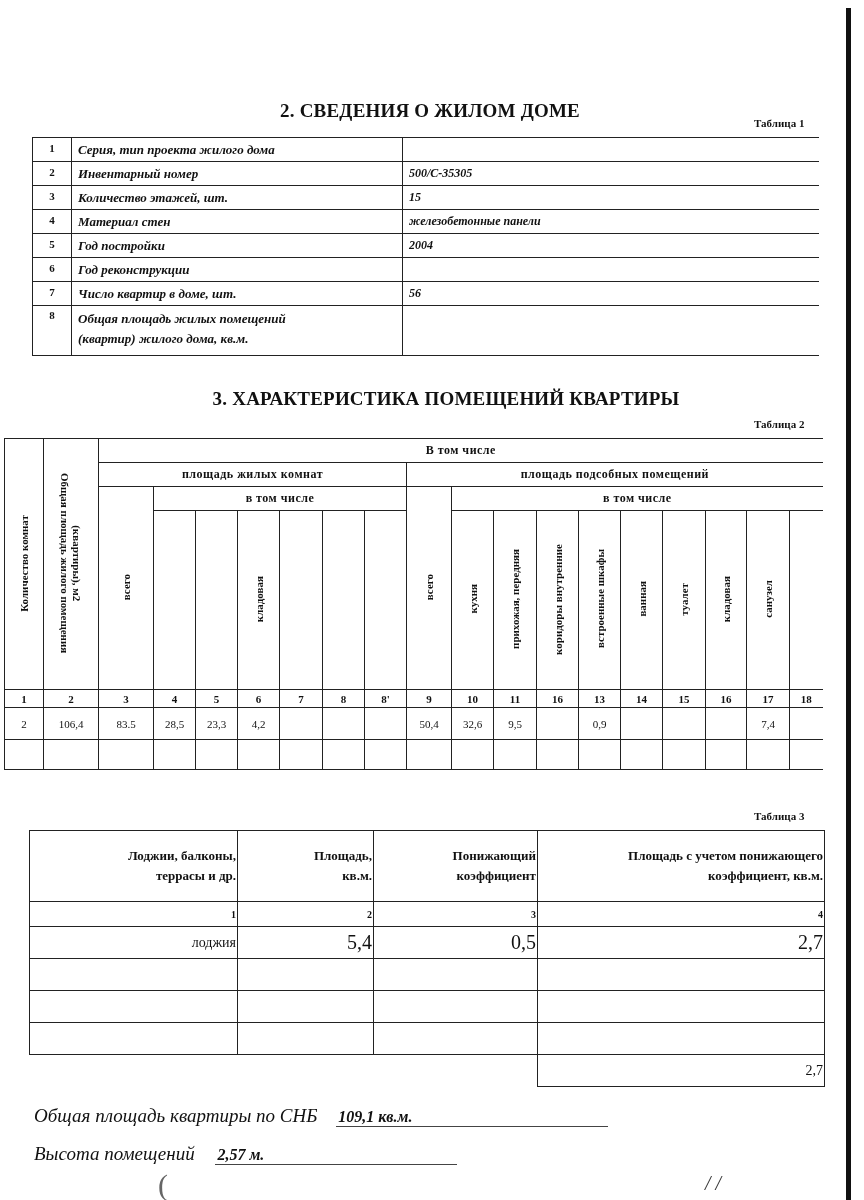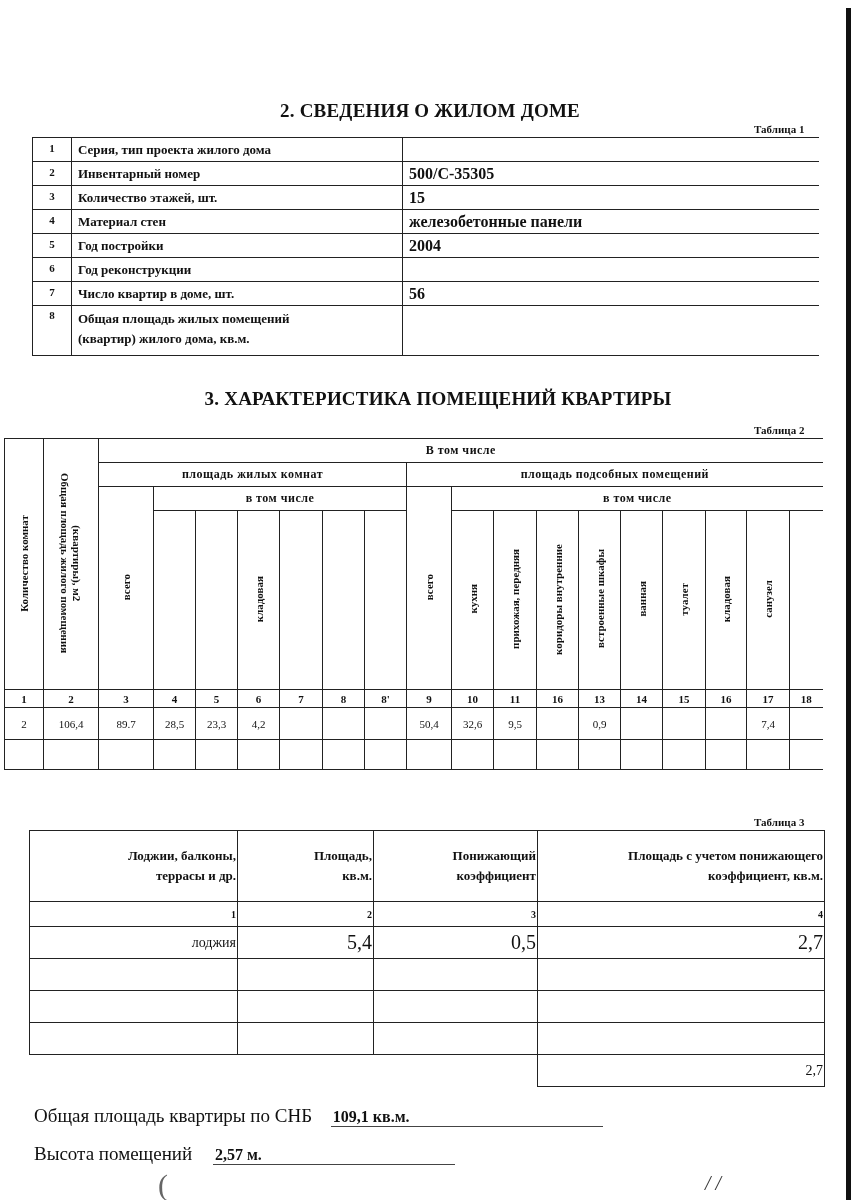--- a/index.html
+++ b/index.html
@@ -1,27 +1,27 @@
 <!DOCTYPE html>
 <html><head>
 <meta charset="utf-8">
 <style>
   html, body { margin: 0; padding: 0; background: #ffffff; }
   body { width: 864px; height: 1200px; position: relative; overflow: hidden;
          font-family: "Liberation Serif", "DejaVu Serif", serif; color: #111; }
   .edge-bar { position: absolute; left: 846px; top: 8px; width: 5px; height: 1192px; background: #111; }
   .h-title { position: absolute; left: 0; width: 820px; text-align: center; font-weight: bold; font-size: 19px; letter-spacing: 0.2px; }
-  .tbl-label { position: absolute; font-weight: bold; font-size: 11px; margin-top: 6px; }
+  .tbl-label { position: absolute; font-weight: bold; font-size: 11px; }
 
   
   .t1 { position: absolute; left: 32px; top: 137px; border-collapse: collapse; }
   .t1 td { border-top: 1.5px solid #222; border-bottom: 1.5px solid #222; padding: 0 6px; font-size: 13px; height: 23px; vertical-align: middle; }
   .t1 td.num { width: 26px; text-align: center; border-left: 1.5px solid #222; border-right: 1.5px solid #222; font-weight: bold; font-size: 11px; vertical-align: top; padding-top: 4px; height: 19px; }
-  .t1 td.lbl { width: 318px; font-weight: bold; border-right: 1.5px solid #222; }
-  .t1 td.val { width: 404px; font-weight: bold; font-size: 16px; }
+  .t1 td.lbl { width: 318px; font-weight: bold; border-right: 1.5px solid #222; font-style: italic; }
+  .t1 td.val { width: 404px; font-style: italic; font-weight: bold; font-size: 12px; }
   .t1 tr.tall td { height: 46px; vertical-align: top; padding-top: 3px; }
   .t1 tr.tall td.lbl { line-height: 20px; }
 
   
   .t2 { position: absolute; left: 4px; top: 438px; border-collapse: collapse; table-layout: fixed; width: 818px; }
   .t2 td { border: 1.5px solid #222; text-align: center; font-size: 11px; padding: 0; }
   .t2 .hdr { font-weight: bold; font-size: 12px; height: 23px; letter-spacing: 0.5px; }
   .t2 .vert { height: 178px; }
   .t2 .vert span { display: inline-block; writing-mode: vertical-rl; transform: rotate(180deg); font-size: 11px; font-weight: bold; white-space: nowrap; }
   .t2 .colnum td { font-weight: bold; font-size: 11px; height: 17px; }
@@ -32,21 +32,21 @@
   
   .t3 { position: absolute; left: 29px; top: 830px; border-collapse: collapse; table-layout: fixed; width: 795px; }
   .t3 td { border: 1.5px solid #222; text-align: right; font-size: 13px; }
   .t3 .head td { height: 68px; font-weight: bold; line-height: 20px; }
   .t3 .nums td { height: 22px; font-weight: bold; font-size: 10px; }
   .t3 .row td { height: 29px; font-size: 20px; }
   .t3 .row td.name { font-size: 14px; }
   .t3 .total td.blank { border: none; }
   .t3 .total td.sum { font-size: 14px; height: 29px; }
 
-  .summary { position: absolute; left: 34px; font-size: 19px; }
+  .summary { position: absolute; left: 34px; font-size: 19px; font-style: italic; }
   .summary .val { font-weight: bold; font-size: 16px; display: inline-block; border-bottom: 1px solid #444; padding-left: 2px; }
   .bracket { position: absolute; left: 158px; top: 1168px; font-size: 30px; color: #666; }
   .sig { position: absolute; left: 705px; top: 1172px; font-size: 20px; font-style: italic; color: #333; }
 </style>
 </head>
 <body>
 
 <div class="edge-bar"></div>
 
 <div class="h-title" style="top:100px; left:20px;">2. СВЕДЕНИЯ О ЖИЛОМ ДОМЕ</div>
@@ -93,21 +93,21 @@
     <td class="num">8</td>
     <td class="lbl">
       <div>Общая площадь жилых помещений</div>
       <div>(квартир) жилого дома, кв.м.</div>
     </td>
     <td class="val"></td>
   </tr>
 </tbody>
   </table>
 
-<div class="h-title" style="top:388px; left:28px;">3. ХАРАКТЕРИСТИКА ПОМЕЩЕНИЙ КВАРТИРЫ</div>
+<div class="h-title" style="top:388px; left:36px;">3. ХАРАКТЕРИСТИКА ПОМЕЩЕНИЙ КВАРТИРЫ</div>
 <div class="tbl-label" style="left:754px; top:418px;">Таблица 2</div>
 
 <table class="t2">
   <colgroup>
     <col style="width:39px">
       <col style="width:55px">
       <col style="width:55px">
     <col style="width:42px">
       <col style="width:42px">
       <col style="width:42px">
@@ -177,21 +177,21 @@
         <td>13</td>
         <td>14</td>
         <td>15</td>
         <td>16</td>
         <td>17</td>
         <td style="border-right: none;">18</td>
       </tr>
   <tr class="datarow" id="t2-data">
         <td>2</td>
         <td>106,4</td>
-        <td>89.7</td>
+        <td>83.5</td>
         <td>28,5</td>
         <td>23,3</td>
         <td>4,2</td>
         <td></td>
         <td></td>
         <td></td>
         <td>50,4</td>
         <td>32,6</td>
         <td>9,5</td>
         <td></td>

